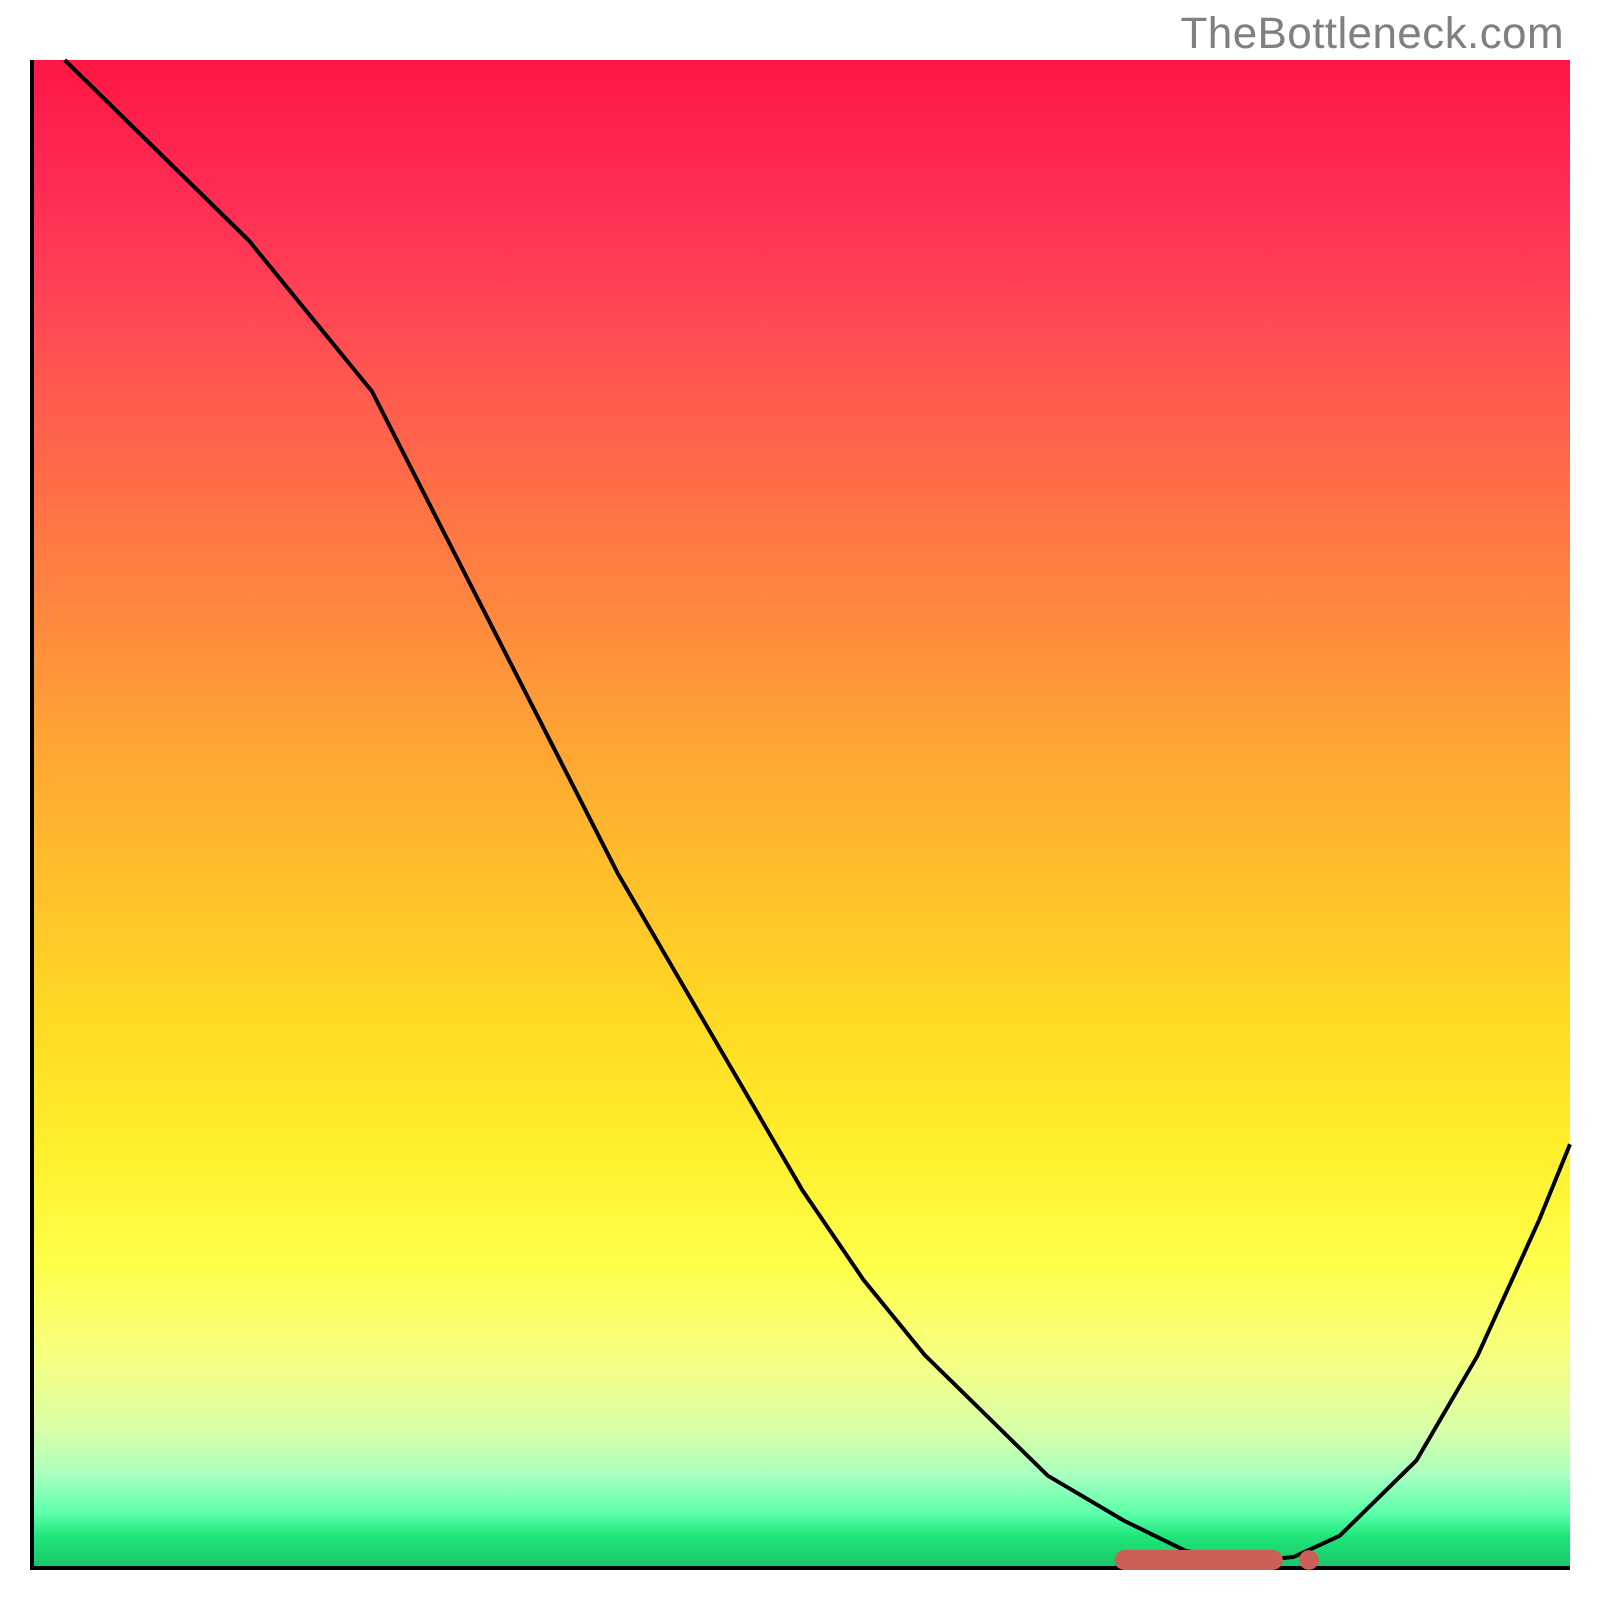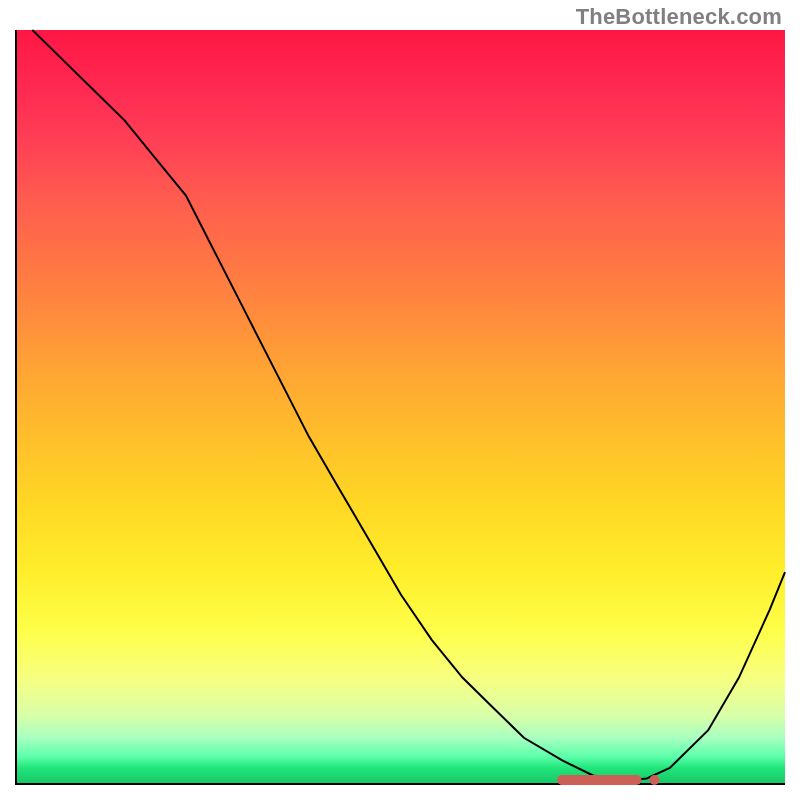--- a/index.html
+++ b/index.html
@@ -10,21 +10,21 @@
     height: 800px;
     position: relative;
     font-family: Arial, Helvetica, sans-serif;
   }
   .watermark {
     position: absolute;
     top: 4px;
     right: 18px;
     color: #808080;
     font-size: 22px;
-    font-weight: bold;
+    font-weight: normal;
     letter-spacing: 0.2px;
   }
   .plot-frame {
     position: absolute;
     left: 15px;
     top: 30px;
     width: 770px;
     height: 755px;
     border-left: 2px solid #000;
     border-bottom: 2px solid #000;

